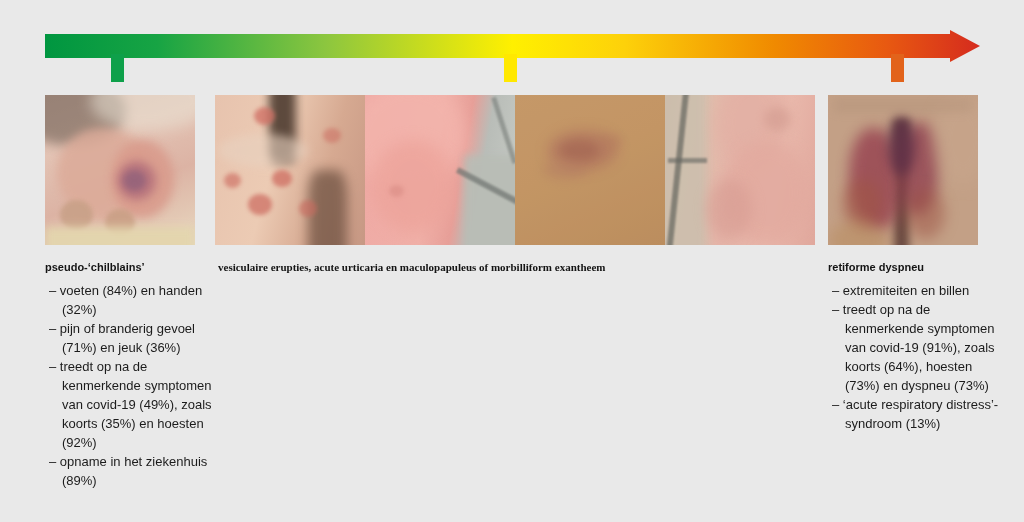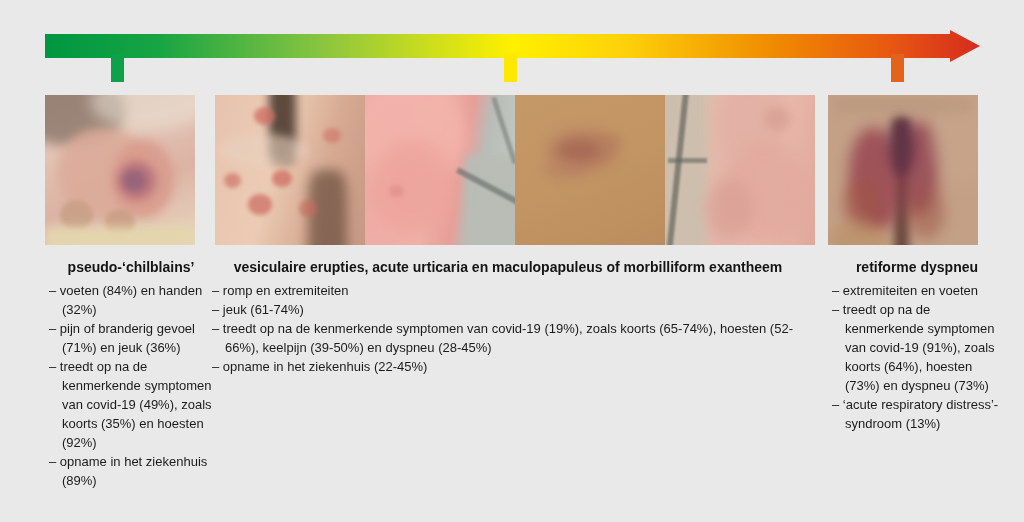--- a/index.html
+++ b/index.html
@@ -64,46 +64,45 @@
     border-radius: 50%;
     filter: blur(2px);
   }
 
   
   .text-col {
     position: absolute;
     top: 258px;
   }
   .col-title {
-    font-size: 14px;
+    font-size: 11px;
     font-weight: bold;
     line-height: 19px;
     color: #141414;
     margin-bottom: 1px;
     white-space: nowrap;
-    text-align: center;
   }
   .bullets {
     list-style: none;
     margin: 4px;
     padding: 0;
   }
   .bullets li {
     font-size: 13px;
     line-height: 19px;
     color: #1c1c1c;
     padding-left: 13px;
     text-indent: -13px;
   }
   .bullets li::before {
     content: "\2013\00a0";
   }
 
   #col-1 { left: 45px;  width: 172px; }
-  #col-2 { left: 208px; width: 600px; }
+  #col-2 { left: 218px; width: 600px; font-family: Liberation Serif, serif; }
   #col-3 { left: 828px; width: 178px; }
 </style>
 </head>
 <body>
 
 <div id="severity-arrow">
   <svg viewBox="0 0 935 32" preserveAspectRatio="none">
     <defs>
       <linearGradient id="sevgrad" x1="0" y1="0" x2="1" y2="0">
         <stop offset="0%" stop-color="#009640"></stop>
@@ -209,28 +208,22 @@
   <ul class="bullets">
     <li>voeten (84%) en handen (32%)</li>
     <li>pijn of branderig gevoel (71%) en jeuk (36%)</li>
     <li>treedt op na de kenmerkende symptomen van covid-19 (49%), zoals koorts (35%) en hoesten (92%)</li>
     <li>opname in het ziekenhuis (89%)</li>
   </ul>
 </div>
 
 <div class="text-col" id="col-2">
   <div class="col-title">vesiculaire erupties, acute urticaria en maculopapuleus of morbilliform exantheem</div>
-  <ul class="bullets">
-    <li>romp en extremiteiten</li>
-    <li>jeuk (61-74%)</li>
-    <li>treedt op na de kenmerkende symptomen van covid-19 (19%), zoals koorts (65-74%), hoesten (52-66%), keelpijn (39-50%) en dyspneu (28-45%)</li>
-    <li>opname in het ziekenhuis (22-45%)</li>
-  </ul>
 </div>
 
 <div class="text-col" id="col-3">
   <div class="col-title">retiforme dyspneu</div>
   <ul class="bullets">
-    <li>extremiteiten en voeten</li>
+    <li>extremiteiten en billen</li>
     <li>treedt op na de kenmerkende symptomen van covid-19 (91%), zoals koorts (64%), hoesten (73%) en dyspneu (73%)</li>
     <li>‘acute respiratory distress’-syndroom (13%)</li>
   </ul>
 </div>
 
 </body></html>

